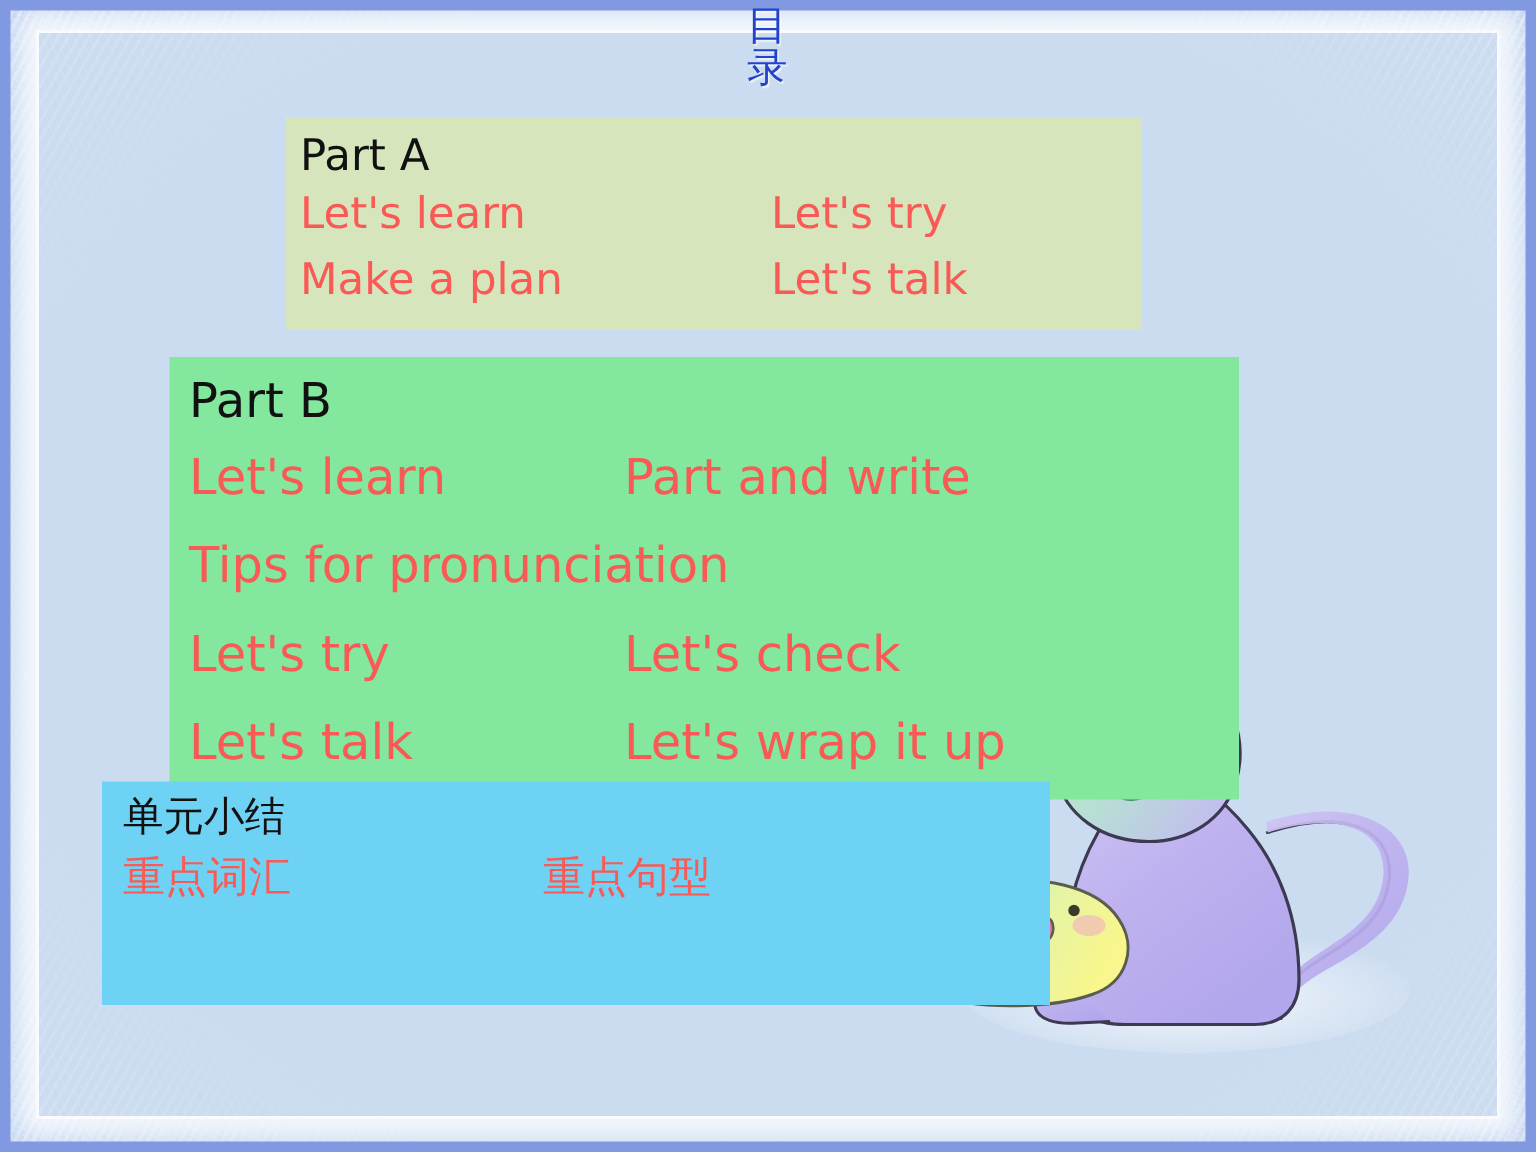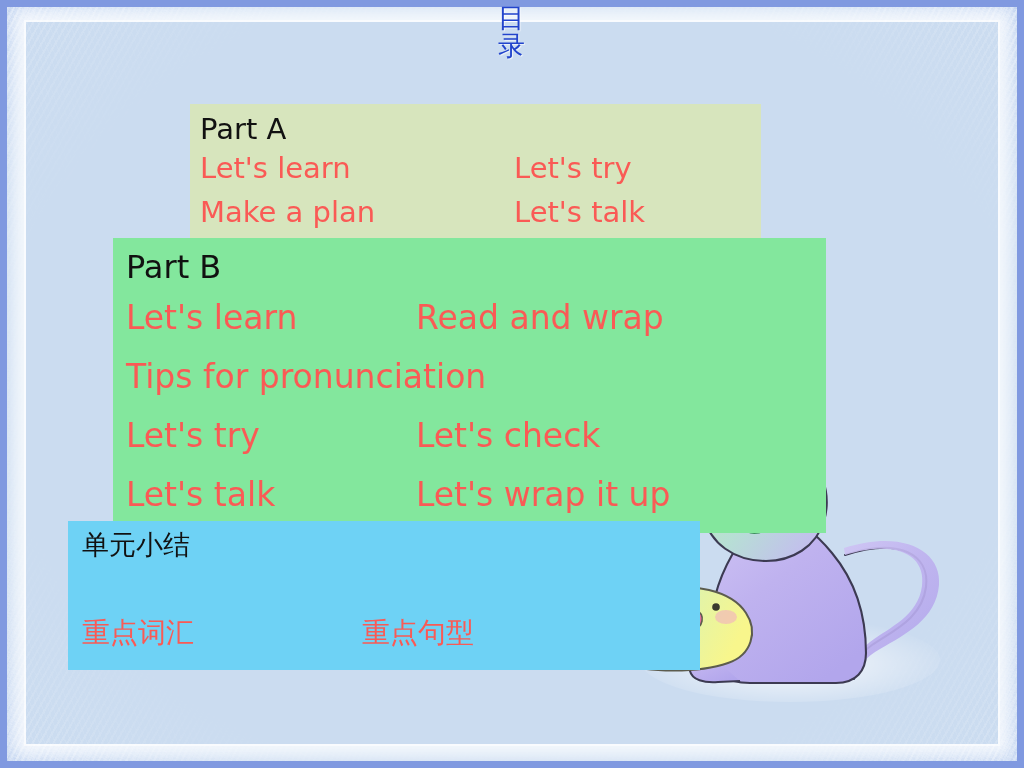--- a/index.html
+++ b/index.html
@@ -102,21 +102,20 @@
     font-family: "DejaVu Sans", "Liberation Sans", sans-serif;
   }
 
   
   #box-a {
     left: 190px; top: 78px;
     width: 571px; height: 142px;
     background: #d7e5bd;
     padding: 8px 0 0 10px;
     z-index: 3;
-    margin-top: 26px;
   }
   #box-a .head { font-size: 29px; line-height: 34px; }
   #box-a .row { display: flex; font-size: 29px; line-height: 44px; }
   #box-a .c1 { width: 314px; }
 
   
   #box-b {
     left: 113px; top: 238px;
     width: 713px; height: 295px;
     background: #83e79d;
@@ -135,21 +134,21 @@
     padding: 6px 0 0 14px;
     z-index: 4;
   }
   #box-c .head {
     font-family: "DejaVu Sans", sans-serif;
     font-size: 27px; line-height: 36px;
   }
   #box-c .row {
     display: flex;
     font-family: "DejaVu Sans", sans-serif;
-    font-size: 28px; line-height: 43px; margin-top: 48px;
+    font-size: 28px; line-height: 43px;
   }
   #box-c .c1 { width: 280px; }
 
   
   #bottom-line {
     position: absolute;
     left: 206px; top: 668px;
     display: flex;
     font-family: "DejaVu Sans", sans-serif;
     font-size: 30px;
@@ -255,21 +254,21 @@
     <div class="row">
       <div class="item c1">Make a plan</div>
       <div class="item">Let's talk</div>
     </div>
   </div>
 
   <div class="box hand" id="box-b">
     <div class="head">Part B</div>
     <div class="row">
       <div class="item c1">Let's learn</div>
-      <div class="item">Read and wrap</div>
+      <div class="item">Part and write</div>
     </div>
     <div class="row">
       <div class="item">Tips for pronunciation</div>
     </div>
     <div class="row">
       <div class="item c1">Let's try</div>
       <div class="item">Let's check</div>
     </div>
     <div class="row">
       <div class="item c1">Let's talk</div>

